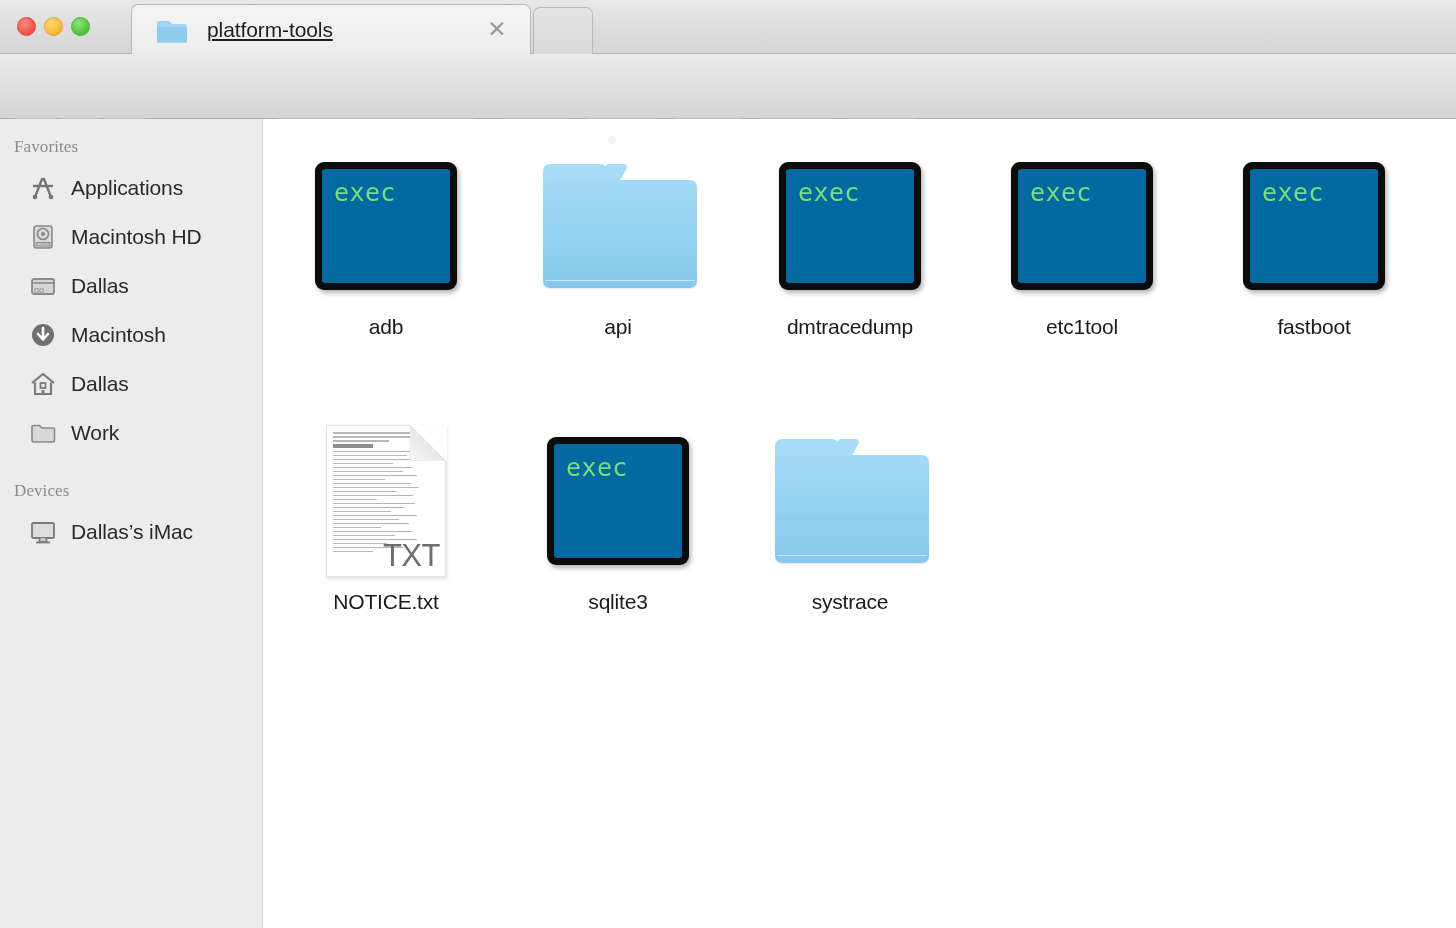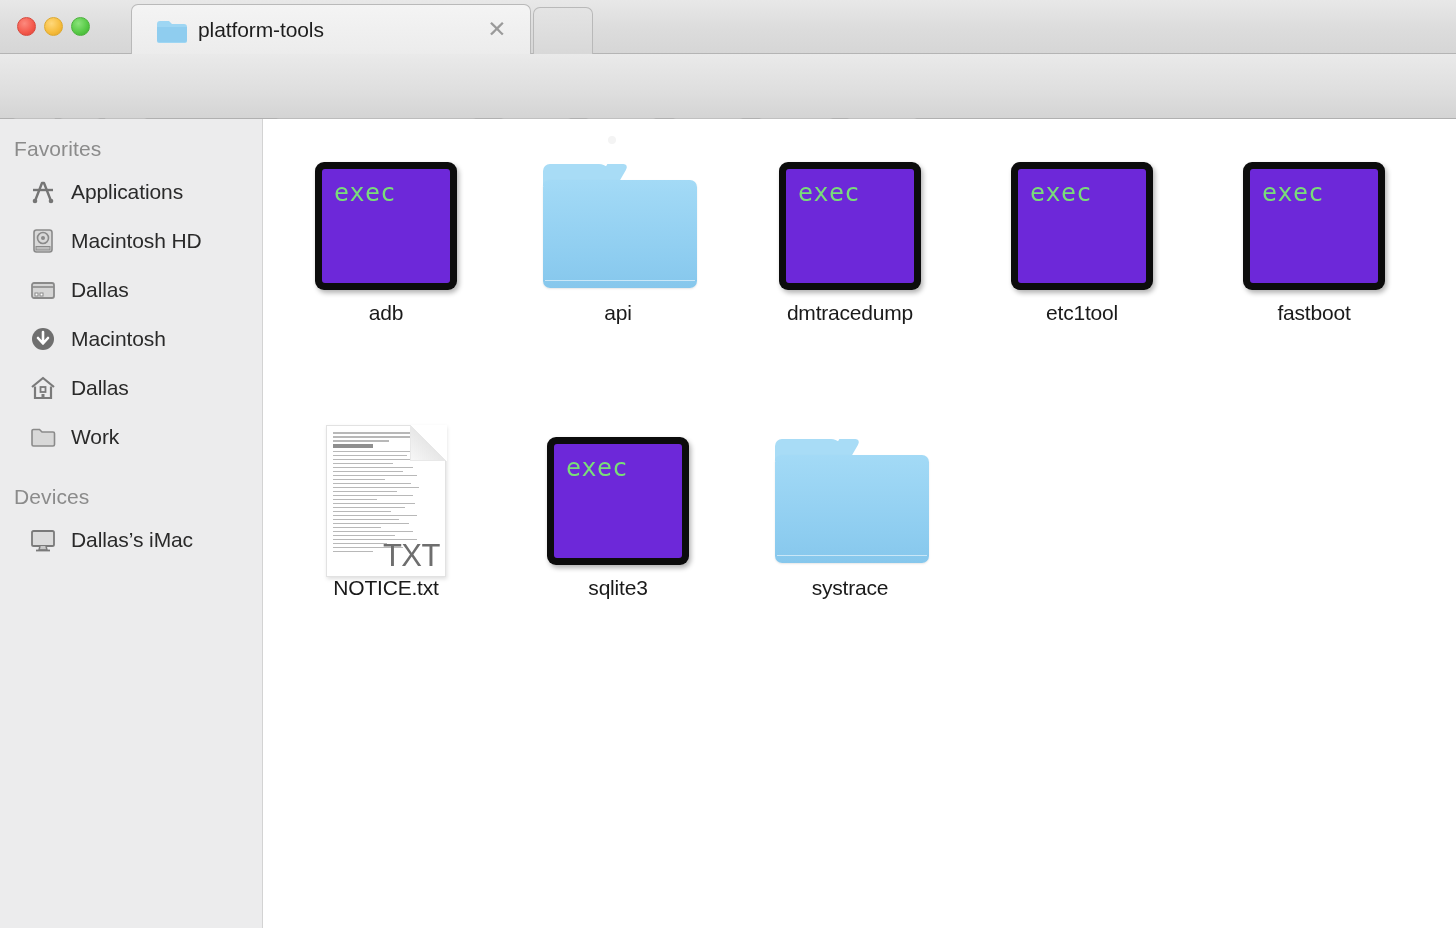--- a/index.html
+++ b/index.html
@@ -52,24 +52,25 @@
   }
   .tab-active::before, .tab-active::after {
     content: ""; position: absolute; bottom: 0;
     width: 14px; height: 50px;
   }
   .tab-icon-folder {
     position: absolute; left: 24px; top: 15px;
     width: 32px; height: 24px;
   }
   .tab-label {
-    position: absolute; left: 66px; top: 13px;
+    position: absolute; left: 75px; top: 13px;
     font-size: 21px; color: #1d1d1d;
     letter-spacing: -0.1px;
     white-space: nowrap;
+    text-decoration: underline;
   }
   .tab-close {
     position: absolute; right: 22px; top: 14px;
     width: 22px; height: 22px;
     color: #9a9a9a;
     font-size: 23px; line-height: 20px; text-align: center;
     font-family: "Liberation Sans", sans-serif;
     cursor: default;
   }
 
@@ -221,24 +222,25 @@
 
   
   .sidebar {
     position: absolute; left: 0; top: 119px;
     width: 263px; height: 809px;
     background: #ececed;
     border-right: 1px solid #d3d3d3;
     box-sizing: border-box;
   }
   .sb-section {
-    font-size: 21px; color: #8b8b8b;
+    font-size: 17px; color: #8b8b8b;
     padding: 0 0 0 14px;
     margin-top: 18px; margin-bottom: 6px;
     letter-spacing: 0.1px;
+    font-family: Liberation Serif, serif;
   }
   .sb-item {
     height: 49px;
     display: flex; align-items: center;
     padding-left: 28px;
     font-size: 21px; color: #2a2a2a;
     letter-spacing: -0.1px;
   }
   .sb-ico {
     width: 30px; height: 30px;
@@ -267,20 +269,21 @@
     padding-top: 32px;
     box-sizing: border-box;
   }
   .icon-box {
     width: 150px; height: 150px;
     display: flex; align-items: center; justify-content: center;
     border-radius: 10px;
   }
   .icon-box.selected { background: #dcdcdc; }
   .cell-label {
+    margin-top: 14px;
     font-size: 21px; color: #1a1a1a;
     letter-spacing: -0.2px;
     white-space: nowrap;
   }
   .cell-label.renaming {
     background: #ffffff;
     border: 2px solid #a7c7e7;
     border-radius: 4px;
     padding: 2px 9px;
     box-shadow: 0 0 0 1px rgba(167,199,231,0.45);
@@ -291,21 +294,21 @@
   .exec-ico {
     width: 142px; height: 128px;
     background: #0c0c0c;
     border-radius: 9px;
     padding: 7px;
     box-sizing: border-box;
     box-shadow: 2px 3px 5px rgba(0,0,0,0.30);
   }
   .exec-screen {
     width: 100%; height: 100%;
-    background: #6d28d9;
+    background: #0369a1;
     border-radius: 3px;
     padding: 9px 0 12px 12px;
     box-sizing: border-box;
   }
   .exec-text {
     font-family: "DejaVu Sans Mono", monospace;
     font-size: 25px;
     color: #79dd79;
     letter-spacing: 0.4px;
   }

